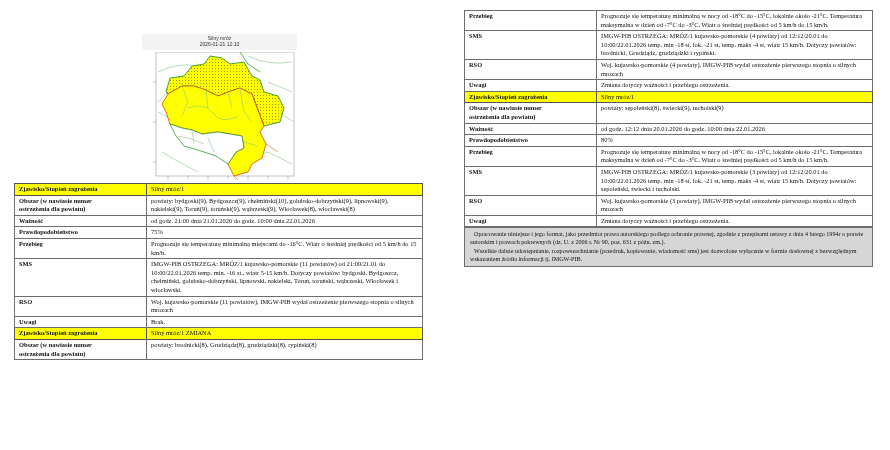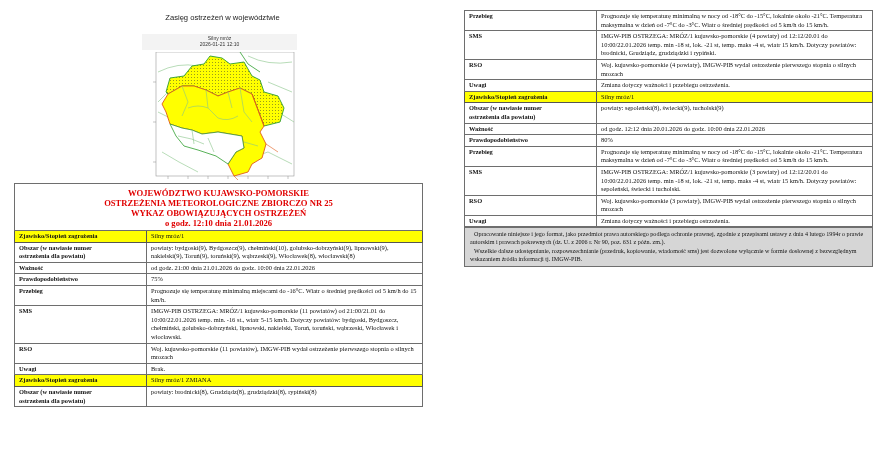--- a/index.html
+++ b/index.html
@@ -28,21 +28,20 @@
 
   .footer-note { position:absolute; left:19px; top:296px; width:409px; box-sizing:border-box;
                  background:#d6d6d6; border:1px solid #6e6e6e; font-size:6.1px; line-height:8.4px;
                  padding:2px 4px 2px 5px; color:#111; }
   .footer-note p { margin:0; text-indent:4px; }
 </style>
 </head>
 <body>
 
 <div class="page-left">
-  <div class="map-title">Zasięg ostrzeżeń w województwie</div>
   <div class="map-caption">
     <div>Silny mróz</div>
     <div>2026-01-21 12:10</div>
   </div>
   <div class="map-box">
     <svg viewBox="0 0 148 128" xmlns="http://www.w3.org/2000/svg">
       <defs>
         <pattern id="dots" width="3" height="3" patternUnits="userSpaceOnUse">
           <rect width="3" height="3" fill="#ffff00"></rect>
           <circle cx="1.5" cy="1.5" r="0.45" fill="#333"></circle>
@@ -63,28 +62,20 @@
       <path d="M22 72 L34 76 L44 78 L54 82 L70 80 L82 82 L94 84 L96 96 L88 100 L80 112 L68 104 L50 98 L36 94 L28 84 Z" fill="#fff" stroke="#2e9e2e" stroke-width="0.8"></path>
       <path d="M30 84 Q44 86 56 92 M60 86 L66 100 M44 78 L46 92" stroke="#88c488" stroke-width="0.6" fill="none"></path>
       <path d="M118 92 L130 100 M86 124 L90 128" stroke="#e05a1a" stroke-width="0.6" fill="none"></path>
 
       <path d="M8 30 L5 30 M8 70 L5 70 M8 110 L5 110 M20 124 L20 127 M40 124 L40 127 M60 124 L60 127 M80 124 L80 127 M100 124 L100 127 M120 124 L120 127 M140 124 L140 127" stroke="#888" stroke-width="0.5"></path>
     </svg>
   </div>
 
   <table class="warn left-table">
     <tbody>
-        <tr class="head">
-      <td colspan="2">
-        <div>WOJEWÓDZTWO KUJAWSKO-POMORSKIE</div>
-        <div>OSTRZEŻENIA METEOROLOGICZNE  ZBIORCZO  NR 25</div>
-        <div>WYKAZ  OBOWIĄZUJĄCYCH OSTRZEŻEŃ</div>
-        <div>o godz. 12:10 dnia 21.01.2026</div>
-      </td>
-    </tr>
 
     <tr class="hl">
       <td class="lbl">Zjawisko/Stopień zagrożenia</td>
       <td>Silny mróz/1</td>
     </tr>
     <tr>
       <td class="lbl"><span>Obszar (w nawiasie numer</span><br><span>ostrzeżenia dla powiatu)</span></td>
       <td>powiaty: bydgoski(9), Bydgoszcz(9), chełmiński(10), golubsko-dobrzyński(9), lipnowski(9), nakielski(9), Toruń(9), toruński(9), wąbrzeski(9), Włocławek(8), włocławski(8)</td>
     </tr>
     <tr>

